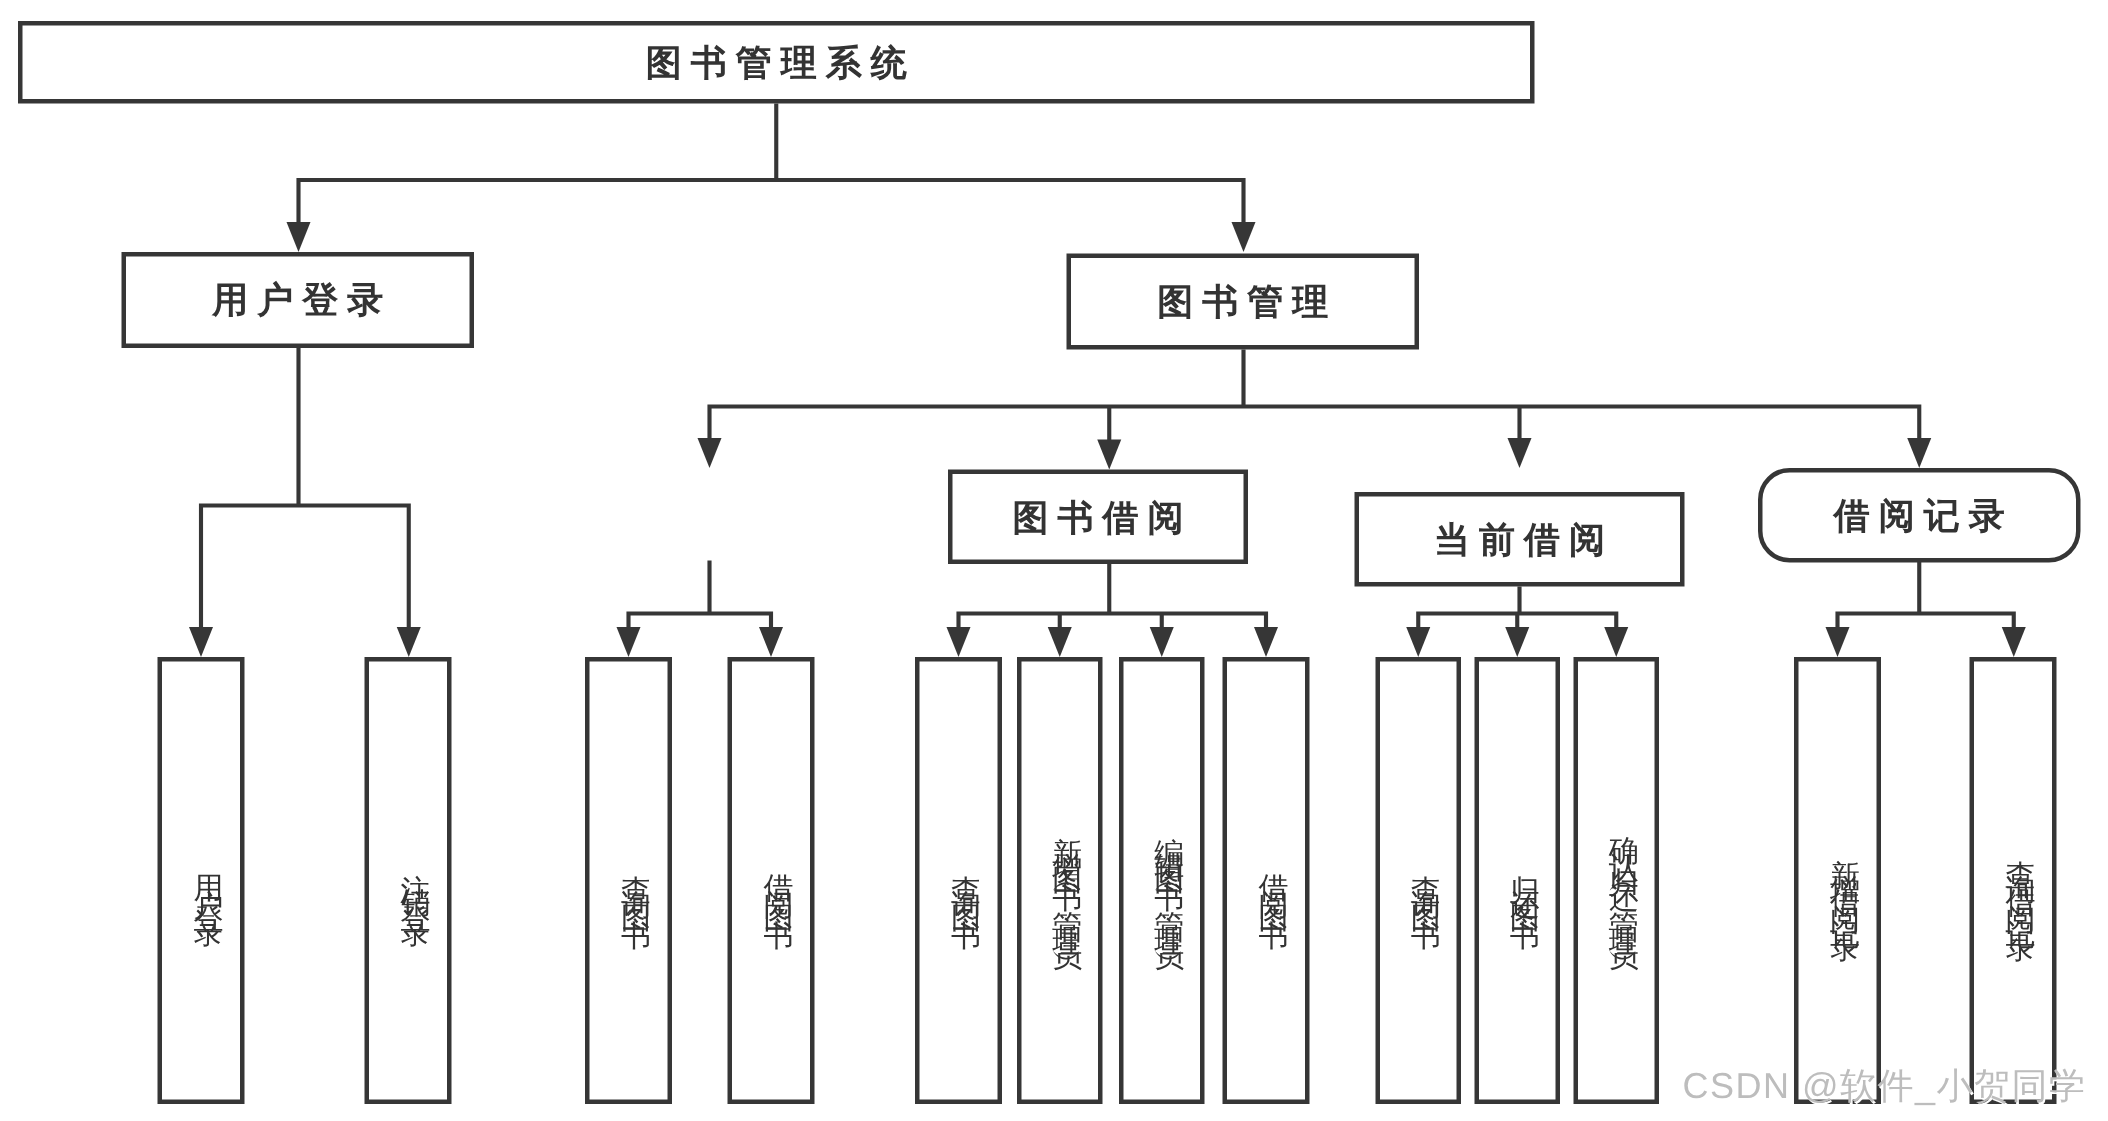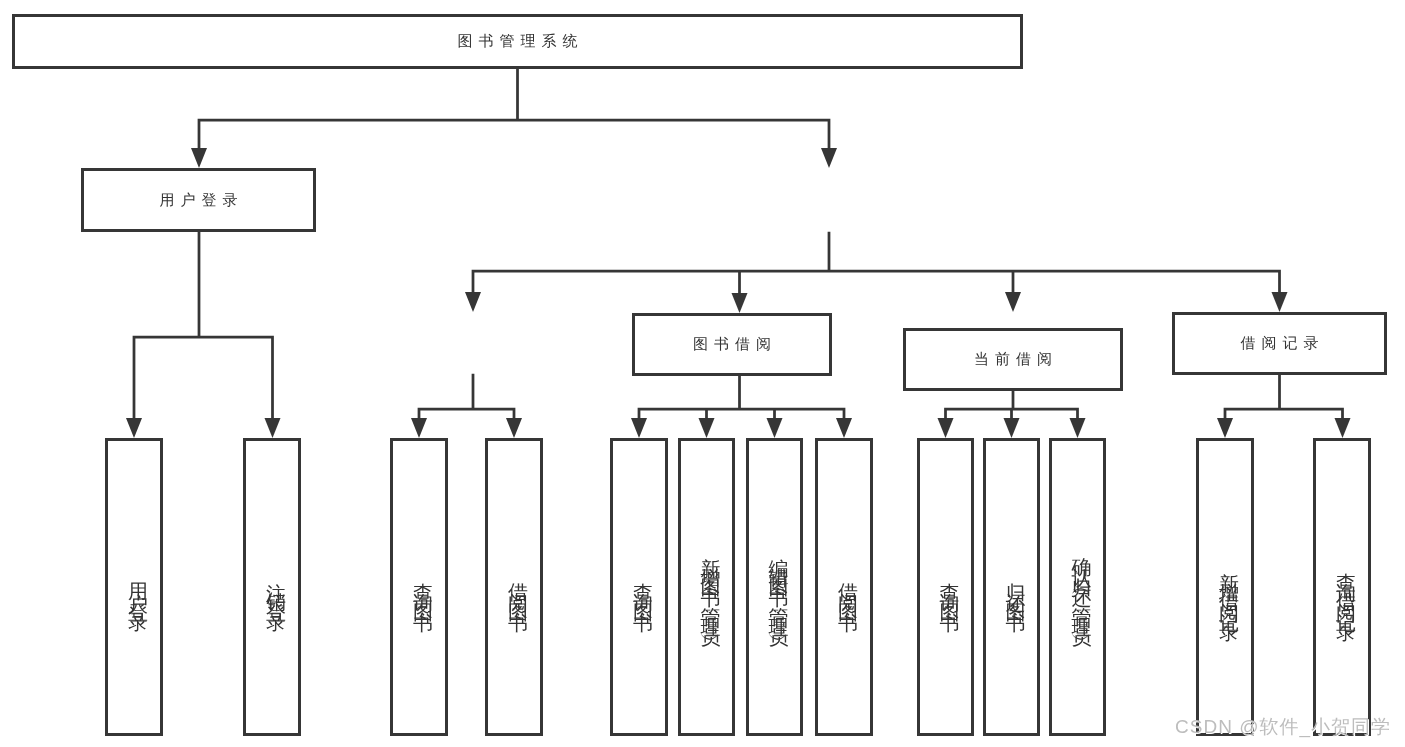--- a/index.html
+++ b/index.html
@@ -20,40 +20,41 @@
     position:absolute;
     background:#ffffff;
     border:3px solid var(--line);
     box-sizing:border-box;
     display:flex;
     align-items:center;
     justify-content:center;
     z-index:2;
   }
   .box.h span{
-    font-size:15px;
+    font-size:24px;
     letter-spacing:6px;
     margin-right:-6px;
     white-space:nowrap;
     color:var(--text);
+    font-weight:bold;
   }
   .box.v span{
     writing-mode:vertical-lr;
     text-orientation:mixed;
     font-size:20px;
     letter-spacing:10px;
     margin-block-end:-10px;
     white-space:nowrap;
     color:var(--text);
   }
   #watermark{
     position:absolute;
     right:14px;
     bottom:7px;
-    font-size:19px;
+    font-size:24px;
     color:#bdbdbd;
     text-shadow:1px 1px 0 #ffffff;
     z-index:3;
     letter-spacing:1px;
   }
 </style>
 </head>
 <body>
 
 <div id="stage">
@@ -98,28 +99,31 @@
     </g>
   </svg>
 
   <div class="box h" style="left:12px;top:14px;width:1011px;height:55px;">
     <span>图书管理系统</span>
   </div>
 
   <div class="box h" style="left:81px;top:168px;width:235px;height:64px;">
     <span>用户登录</span>
   </div>
+  <div class="box h" style="left:711px;top:169px;width:235px;height:64px;">
+    <span>图书管理</span>
+  </div>
 
   <div class="box h" style="left:632px;top:313px;width:200px;height:63px;">
     <span>图书借阅</span>
   </div>
   <div class="box h" style="left:903px;top:328px;width:220px;height:63px;">
     <span>当前借阅</span>
   </div>
-  <div class="box h" style="left:1172px;top:312px;width:215px;height:63px;">
+  <div class="box h" style="left:1172px;top:312px;width:215px;height:63px;border-radius:21px;">
     <span>借阅记录</span>
   </div>
 
   <div class="box v" style="left:105px;top:438px;width:58px;height:298px;">
     <span>用户登录</span>
   </div>
   <div class="box v" style="left:243px;top:438px;width:58px;height:298px;">
     <span>注销登录</span>
   </div>
 

